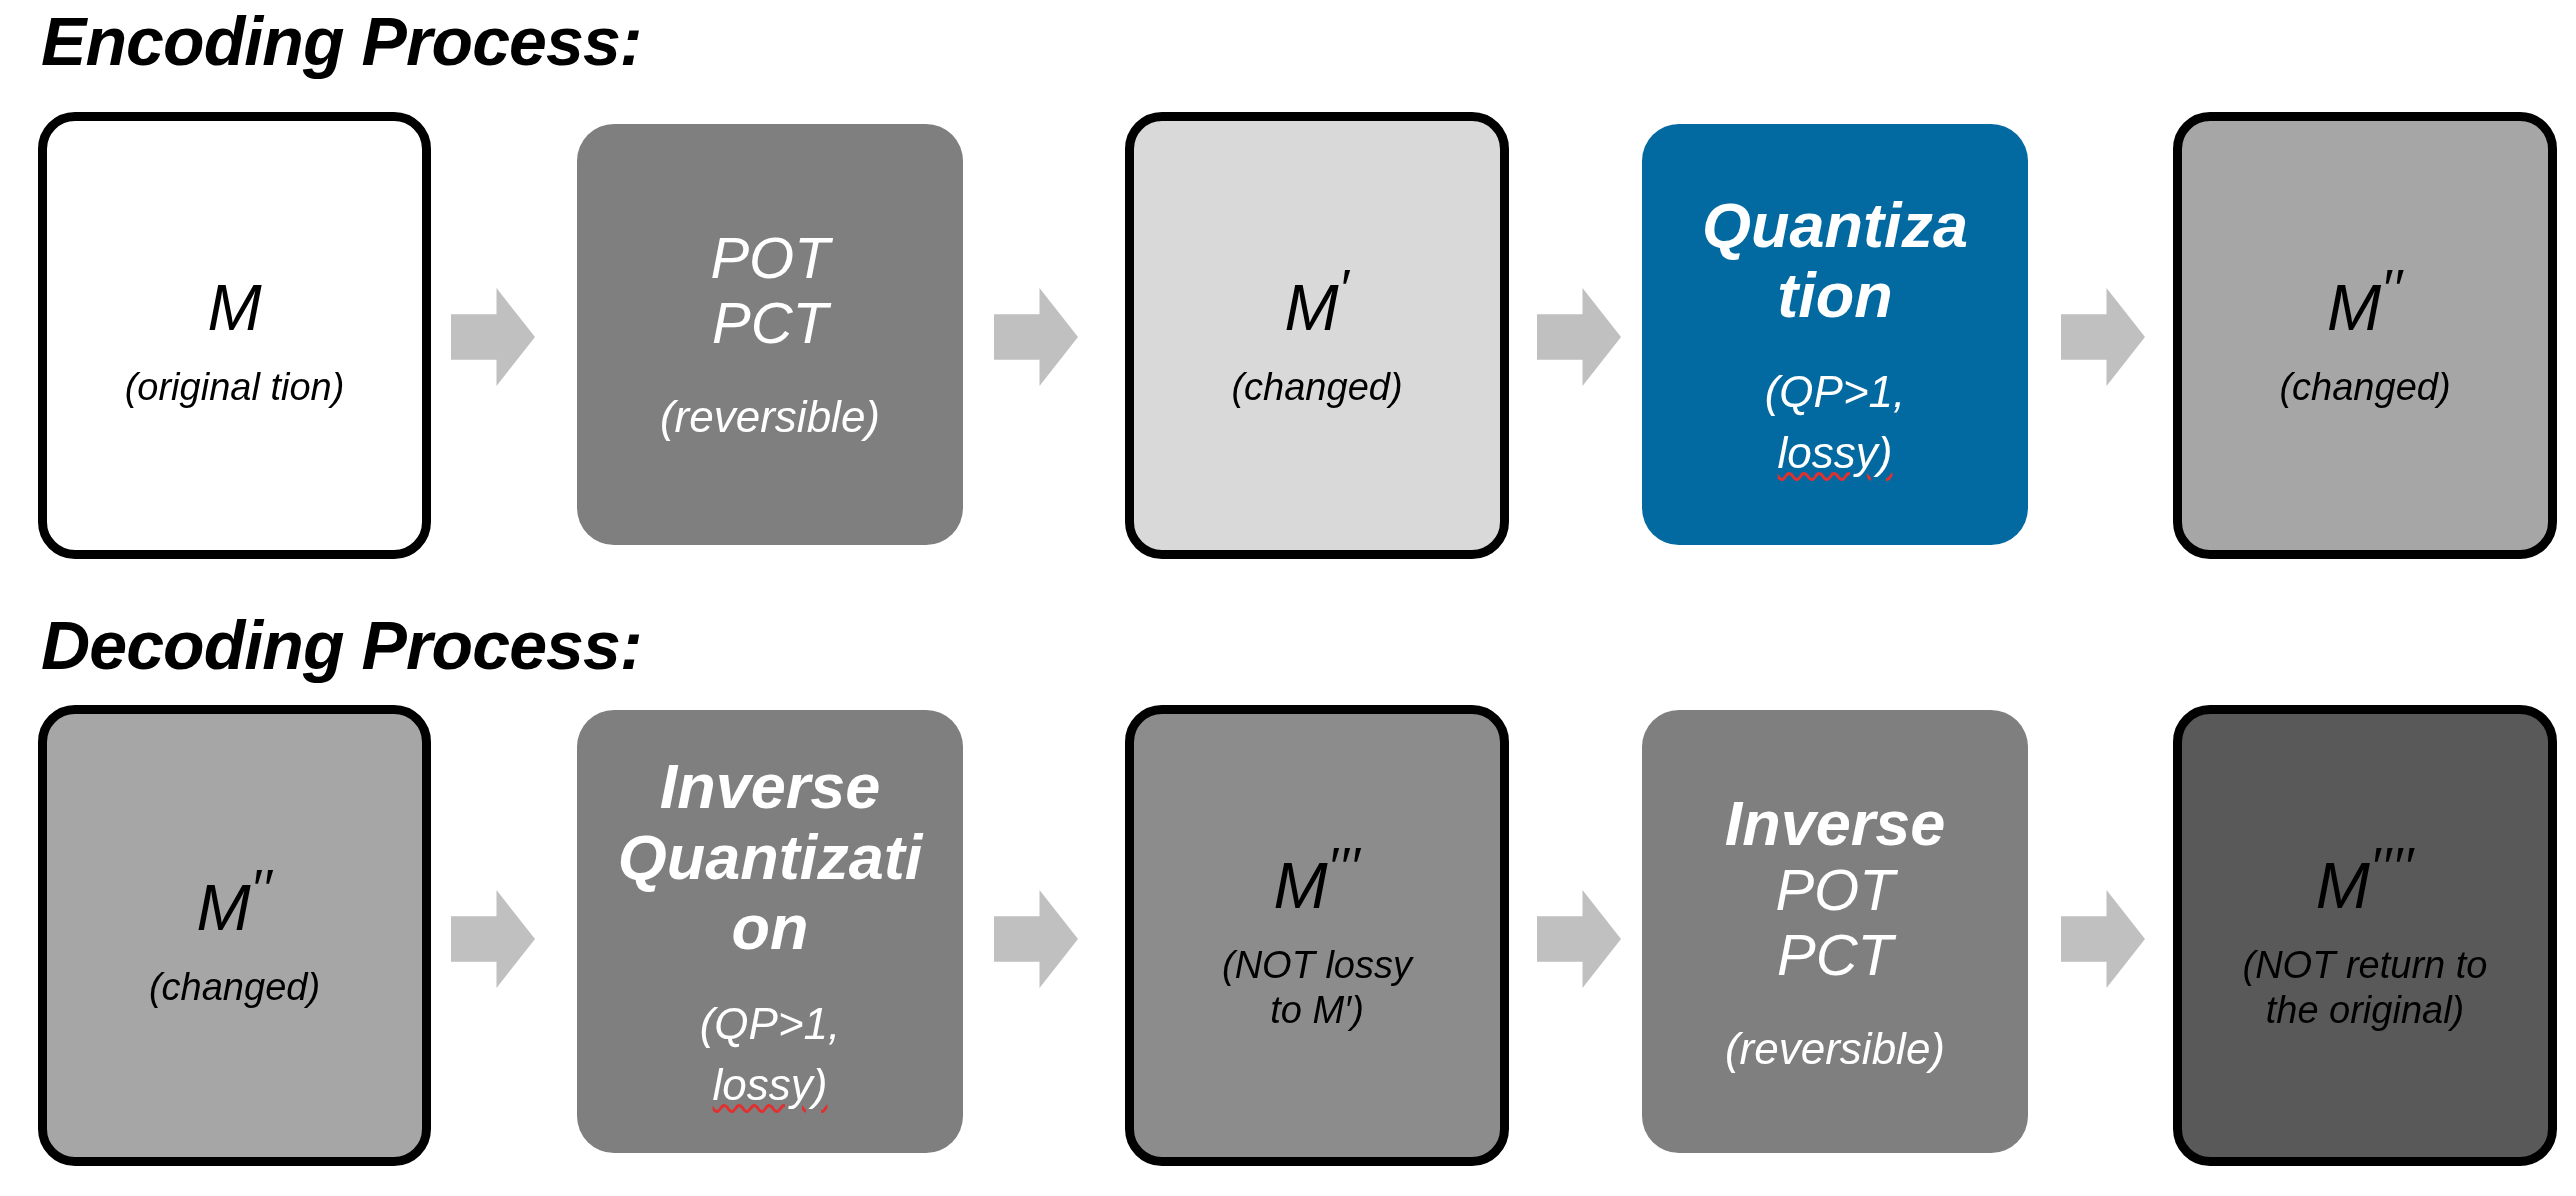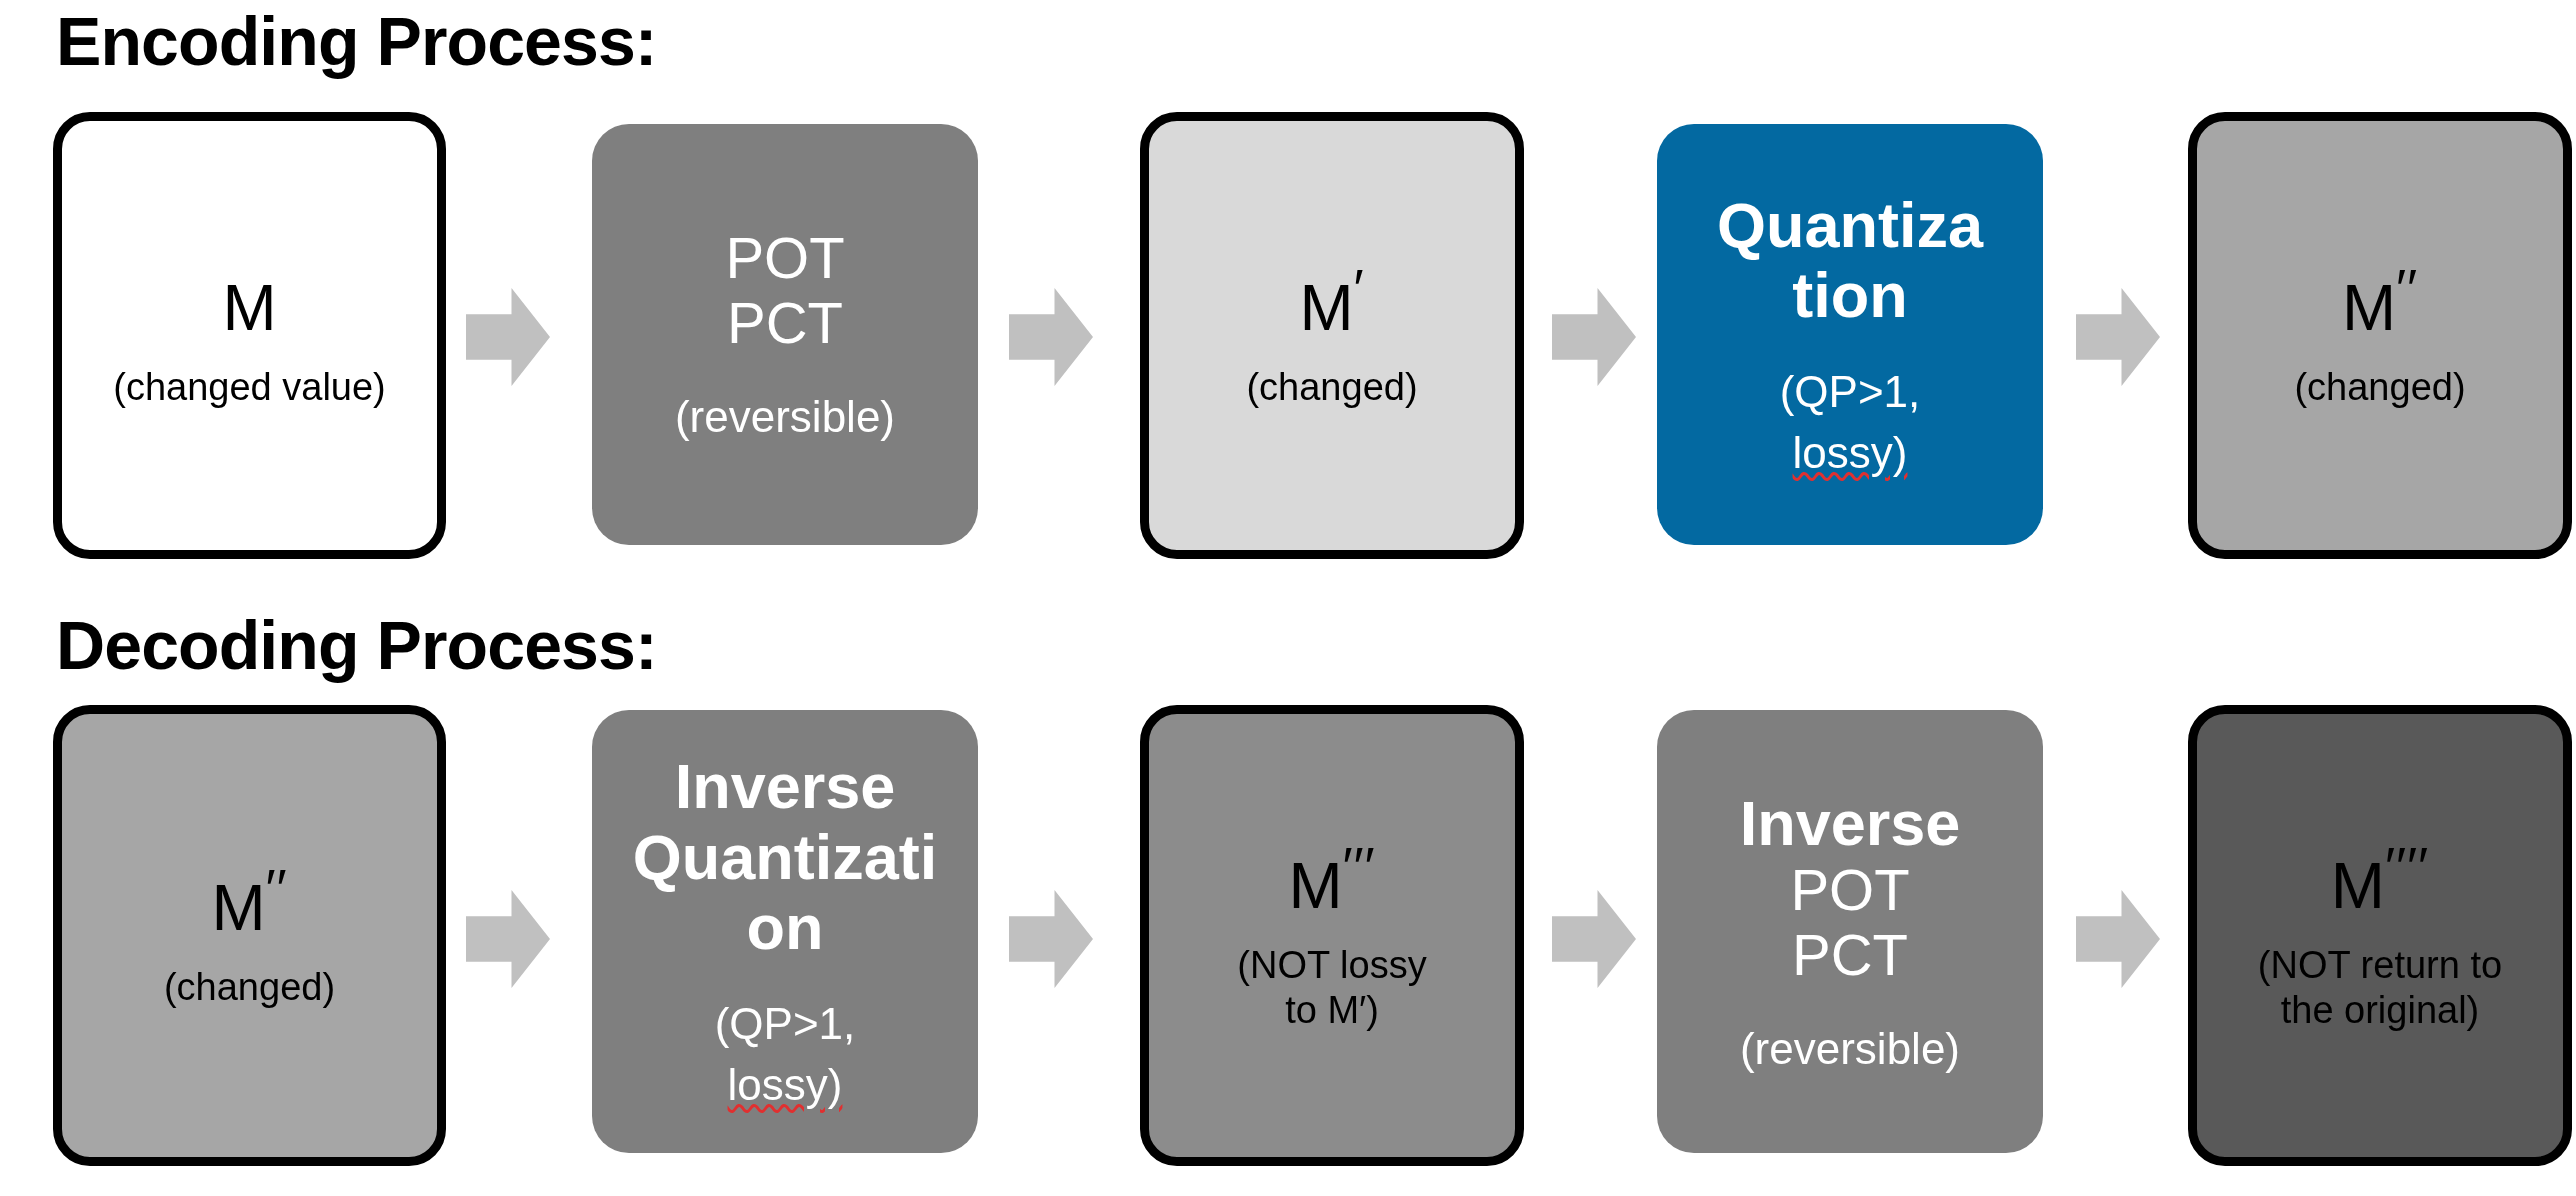--- a/index.html
+++ b/index.html
@@ -11,23 +11,24 @@
     width: 2576px;
     height: 1197px;
     font-family: "Liberation Sans", sans-serif;
     color: #000000;
     overflow: hidden;
     position: relative;
   }
 
   .stage {
     position: absolute;
-    left: 16px; top: 0;
+    left: 1px; top: 0;
     width: 2216px;
     height: 1197px;
+    font-style: italic;
   }
 
   
   .section-title {
     position: absolute;
     font-weight: bold;
     font-size: 68px;
     line-height: 1;
     letter-spacing: -0.9px;
     color: #000000;
@@ -132,21 +133,21 @@
 <div class="stage">
 
   <div class="section-title" id="encoding-title">Encoding Process:</div>
 
   <div class="row" id="row-encoding">
 
     <div class="box bordered" style="left:37px; top:0px; width:393px; height:447px; background:#ffffff;">
       <div class="label-main">
         <span>M</span><span class="prime"></span>
       </div>
-      <div class="label-note">(changed value)</div>
+      <div class="label-note">(original tion)</div>
     </div>
 
     <div class="arrow" style="left:450px; top:176px;">
       <svg viewBox="0 0 96 112" aria-hidden="true">
         <polygon points="0,30 52,30 52,0 96,56 52,112 52,82 0,82" fill="#c0c0c0"></polygon>
       </svg>
     </div>
 
     <div class="box plain" style="left:576px; top:12.2px; width:386px; height:421px; background:#7f7f7f;">
       <div class="proc-line">POT</div>

